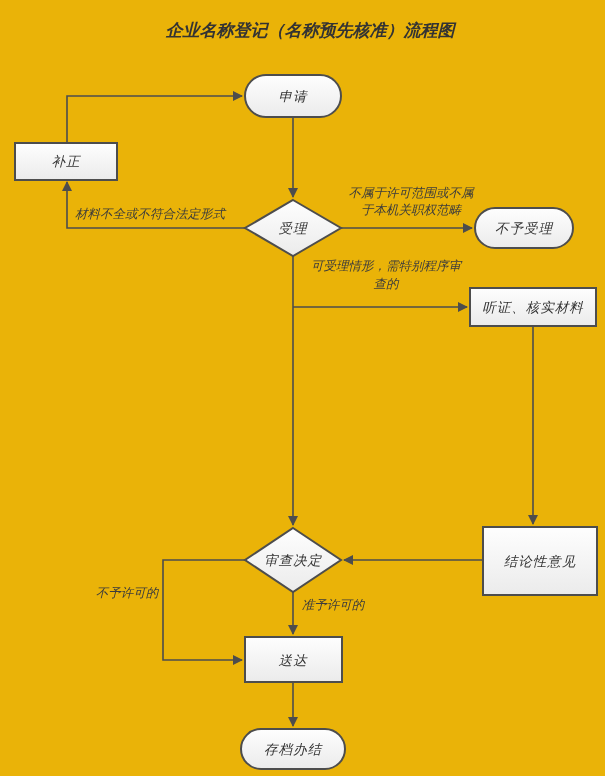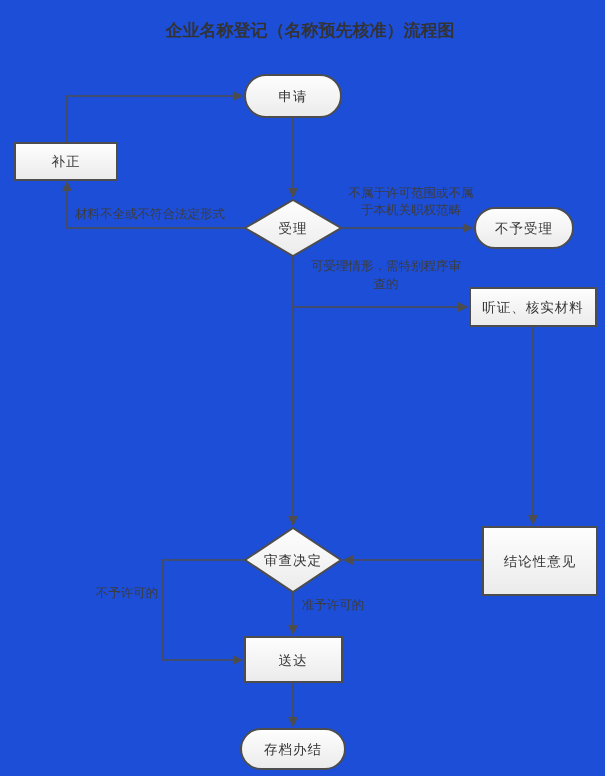--- a/index.html
+++ b/index.html
@@ -5,22 +5,23 @@
   html, body {
     margin: 0;
     padding: 0;
     background: #ffffff;
     font-family: "Liberation Sans", "DejaVu Sans", sans-serif;
   }
   .page {
     position: relative;
     width: 605px;
     height: 776px;
-    background: #1d4ed8;
+    background: #eab308;
     overflow: hidden;
+    font-style: italic;
   }
   svg { display: block; }
   .diagram-title {
     font-size: 17px;
     font-weight: 600;
     fill: var(--text, #333333);
   }
   .node-shape {
     stroke: var(--node-border, #4d4d4d);
     stroke-width: 2;

